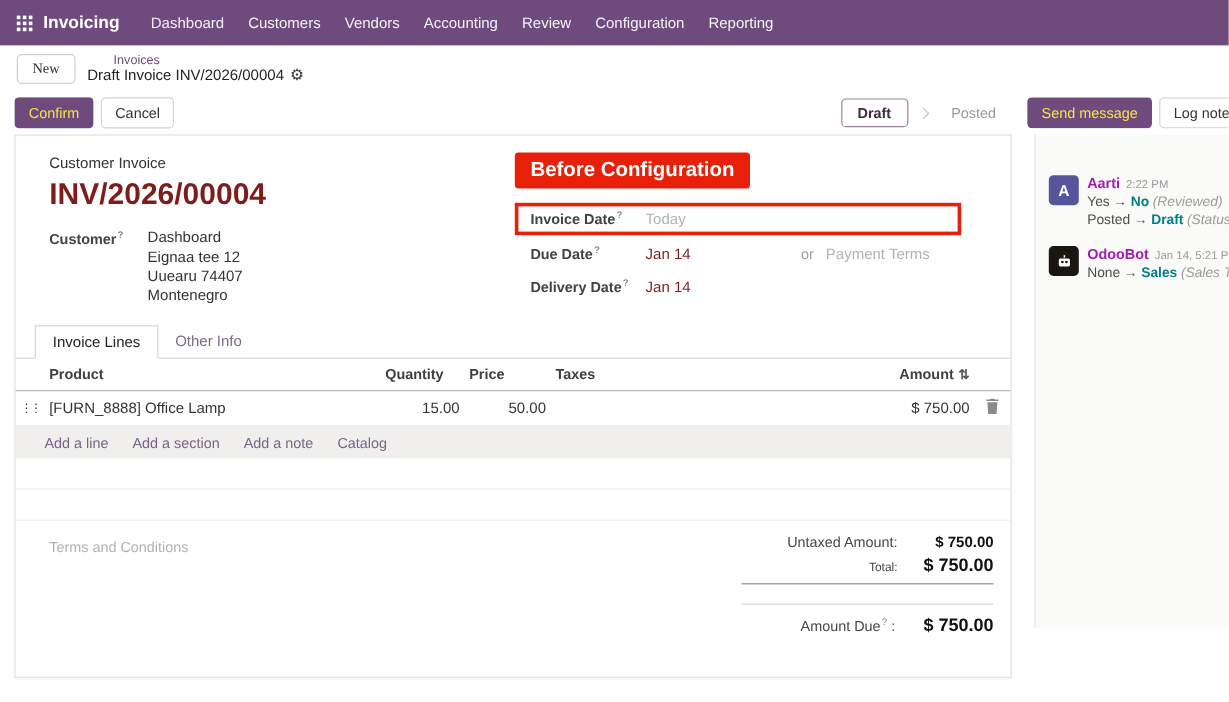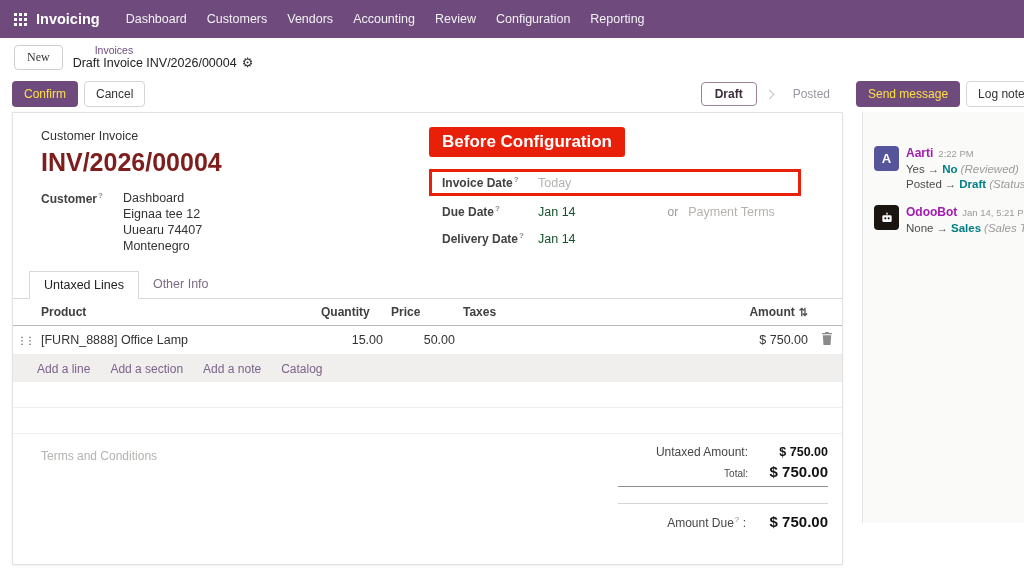--- a/index.html
+++ b/index.html
@@ -51,21 +51,21 @@
   .field-label { font-weight:bold; font-size:12px; color:#424242; }
   .help { font-size:8px; vertical-align:super; color:#888; margin-left:1px; }
   .customer-val div { margin-bottom:2px; color:#333; }
   .customer-name { color:#222; cursor:pointer; }
 
   .right-fields { position:absolute; left:416px; top:14px; width:372px; }
   .annotation { display:inline-block; background:#e8200a; color:#fff; font-weight:bold;
     font-size:17px; padding:5px 13px; border-radius:3px; margin-bottom:12px; }
   .field-row { display:grid; grid-template-columns:96px 1fr; align-items:center; min-height:27px; padding-left:13px; }
   .field-row.highlighted { border:3px solid #e8200a; padding:2px 10px; margin-bottom:2px; }
-  .field-value { font-size:12.5px; color:#14532d; }
+  .field-value { font-size:12.5px; color:#7f1d1d; }
   .placeholder { color:#b5b2ae; }
   .due-wrap { display:flex; align-items:center; }
   .or-sep { color:#9b9b9b; font-size:12px; margin-left:92px; margin-right:10px; }
 
   
   .tabs { display:flex; border-bottom:1px solid #d8d8d8; height:28px; padding-left:16px; }
   .tab { font-size:12.5px; padding:6px 14px; cursor:pointer; color:#7d6b88; }
   .tab.active { background:#fff; border:1px solid #d8d8d8; border-bottom:1px solid #fff;
     color:#222; margin-bottom:-1px; }
 
@@ -214,21 +214,21 @@
           <div class="field-row">
             <span class="field-label">
               <span>Delivery Date</span><sup class="help">?</sup>
             </span>
             <span class="field-value">Jan 14</span>
           </div>
         </div>
       </div>
 
       <div class="tabs">
-        <span class="tab active">Untaxed Lines</span>
+        <span class="tab active">Invoice Lines</span>
         <span class="tab">Other Info</span>
       </div>
 
       <table class="lines-table">
         <colgroup>
           <col class="col-handle">
             <col class="col-product">
             <col class="col-qty">
           <col class="col-price">
             <col class="col-taxes">

